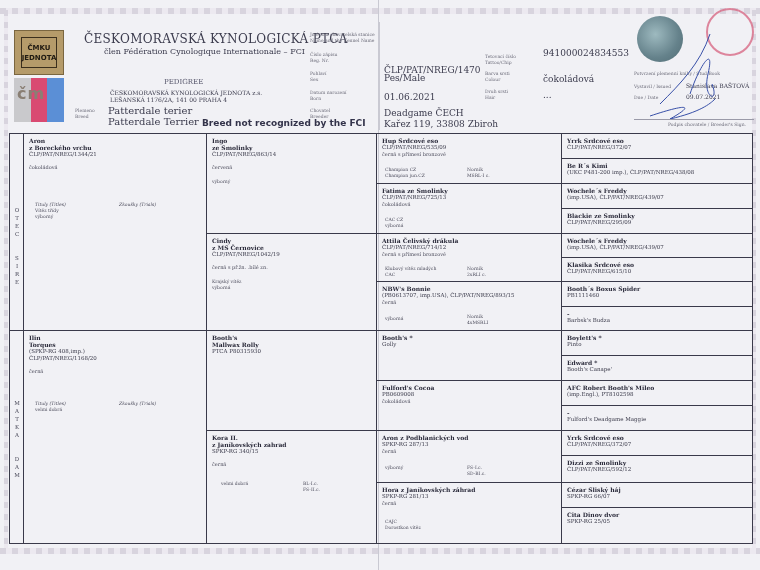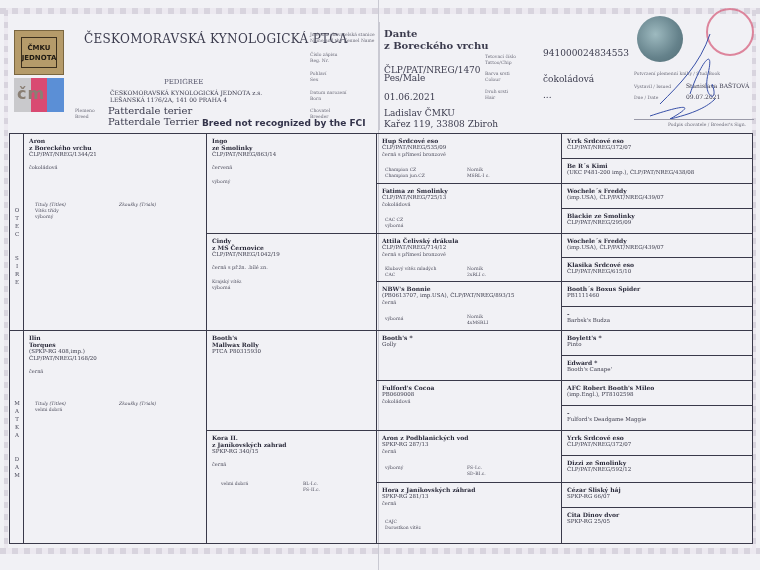--- a/index.html
+++ b/index.html
@@ -32,21 +32,21 @@
   .logo-registr {
     position: absolute; left: 14px; top: 30px; width: 50px; height: 45px;
     background: #b59b6a; border: 1px solid #7a6640;
   }
   .logo-registr .inner {
     position: absolute; left: 6px; top: 6px; right: 6px; bottom: 6px;
     border: 1px solid #3b2f1d; display: flex; flex-direction: column;
     align-items: center; justify-content: center;
     font-family: "DejaVu Sans", sans-serif; font-weight: bold; font-size: 7px; color: #1f1a12; line-height: 10px;
   }
-  .logo-cmku { position: absolute; left: 14px; top: 78px; width: 50px; height: 34px; display: flex; }
+  .logo-cmku { position: absolute; left: 14px; top: 78px; width: 50px; height: 44px; display: flex; }
   .logo-cmku .c1 { flex: 1; background: #c9c9cc; }
   .logo-cmku .c2 { flex: 1; background: #d94a72; }
   .logo-cmku .c3 { flex: 1; background: #5b8fd6; }
   .logo-cmku .txt {
     position: absolute; left: 3px; top: 6px; font-family: "DejaVu Sans", sans-serif;
     font-weight: bold; font-size: 16px; color: #8a7f74; letter-spacing: 1px;
   }
 
   .org { position: absolute; left: 84px; top: 32px; font-size: 12px; color: #3b3b4d; letter-spacing: 0.3px; }
   .fci { position: absolute; left: 104px; top: 47px; font-size: 8px; color: #3b3b4d; }
@@ -119,20 +119,21 @@
     </div>
   </div>
   <div class="logo-cmku">
     <div class="c1"></div>
       <div class="c2"></div>
       <div class="c3"></div>
     <span class="txt">čm</span>
   </div>
 
   <div class="org">ČESKOMORAVSKÁ KYNOLOGICKÁ PTCA</div>
+  <div class="fci">člen Fédération Cynologique Internationale – FCI</div>
   <div class="pedigree">PEDIGREE</div>
   <div class="union">
     <div>ČESKOMORAVSKÁ KYNOLOGICKÁ JEDNOTA z.s.</div>
     <div>LEŠANSKÁ 1176/2A, 141 00 PRAHA 4</div>
   </div>
   <div class="breed-lbl">
     <div>Plemeno</div>
     <div>Breed</div>
   </div>
   <div class="breed-cz">Patterdale terier</div>
@@ -154,29 +155,25 @@
     </div>
   <div class="flabel" style="top:90px">
       <div>Datum narození</div>
       <div>Born</div>
     </div>
   <div class="flabel" style="top:108px">
       <div>Chovatel</div>
       <div>Breeder</div>
     </div>
 
-  <div class="fval name" style="top:28px">
-    <div>Dante</div>
-    <div>z Boreckého vrchu</div>
-  </div>
   <div class="fval" style="top:65px">ČLP/PAT/NREG/1470</div>
   <div class="fval" style="top:73px">Pes/Male</div>
   <div class="fval" style="top:92px">01.06.2021</div>
   <div class="fval" style="top:108px; line-height:11px">
-    <div>Ladislav ČMKU</div>
+    <div>Deadgame ČECH</div>
     <div>Kařez 119, 33808 Zbiroh</div>
   </div>
 
   <div class="rlabel" style="top:54px">
       <div>Tetovací číslo</div>
       <div>Tattoo/Chip</div>
     </div>
   <div class="rlabel" style="top:71px">
       <div>Barva srsti</div>
       <div>Colour</div>

